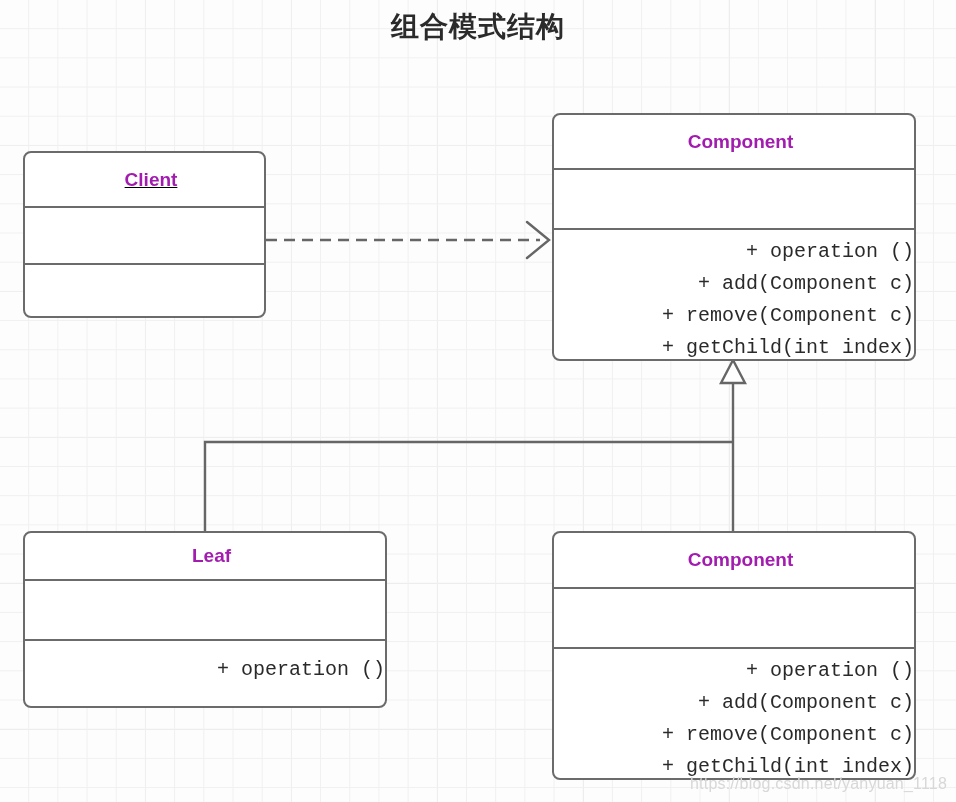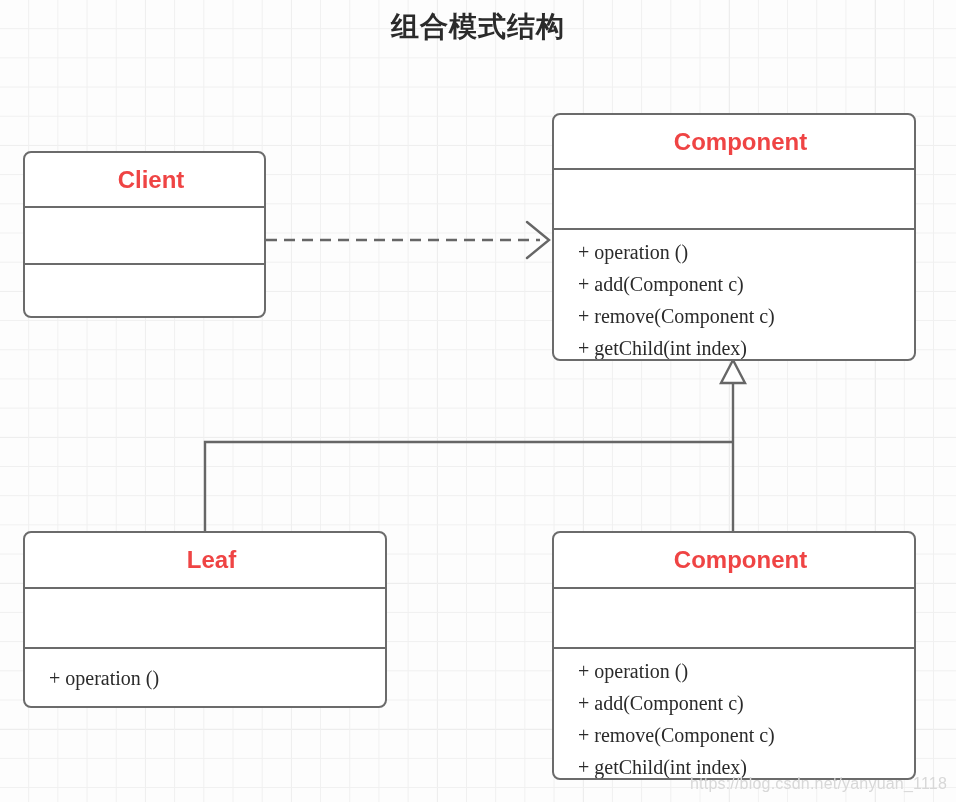--- a/index.html
+++ b/index.html
@@ -55,33 +55,34 @@
     border-bottom: 2px solid #6b6b6b;
     display: flex;
     flex-direction: column;
     justify-content: center;
   }
   .uml-compartment.last {
     border-bottom: none;
   }
   .uml-name {
     text-align: center;
-    font-size: 24px;
+    font-size: 19px;
     font-weight: bold;
-    color: #ef4444;
+    color: #a21caf;
     font-family: "Liberation Sans", sans-serif;
     padding-left: 13px;
   }
   .uml-member {
     font-size: 20px;
     color: #2a2a2a;
     padding-left: 24px;
     line-height: 32px;
     white-space: nowrap;
-    font-family: Liberation Serif, serif;
+    font-family: Liberation Mono, monospace;
+    text-align: right;
   }
 
   
   #connectors {
     position: absolute;
     left: 0;
     top: 0;
     width: 956px;
     height: 802px;
     pointer-events: none;
@@ -117,42 +118,42 @@
       <line x1="733" y1="531" x2="733" y2="382" stroke="#666666" stroke-width="2.4"></line>
       <polygon points="733,360 745,383 721,383" fill="#ffffff" stroke="#666666" stroke-width="2.4" stroke-linejoin="miter"></polygon>
     </g>
 
     <g>
       <polyline points="205,531 205,442 733,442" fill="none" stroke="#666666" stroke-width="2.4" stroke-linejoin="miter" stroke-linecap="butt"></polyline>
     </g>
   </svg>
 
   <div class="uml-box" style="left:23px; top:151px; width:243px; height:167px;">
-    <div class="uml-compartment" style="height:55px;">
+    <div class="uml-compartment" style="height:55px;text-decoration:underline;">
       <div class="uml-name">Client</div>
     </div>
     <div class="uml-compartment" style="height:57px;"></div>
     <div class="uml-compartment last" style="height:51px;"></div>
   </div>
 
   <div class="uml-box" style="left:552px; top:113px; width:364px; height:248px;">
     <div class="uml-compartment" style="height:55px;">
       <div class="uml-name">Component</div>
     </div>
     <div class="uml-compartment" style="height:60px;"></div>
     <div class="uml-compartment last" style="height:129px; justify-content:flex-start; padding-top:6px;">
       <div class="uml-member">+ operation ()</div>
       <div class="uml-member">+ add(Component c)</div>
       <div class="uml-member">+ remove(Component c)</div>
       <div class="uml-member">+ getChild(int index)</div>
     </div>
   </div>
 
   <div class="uml-box" style="left:23px; top:531px; width:364px; height:177px;">
-    <div class="uml-compartment" style="height:56px;">
+    <div class="uml-compartment" style="height:48px;">
       <div class="uml-name">Leaf</div>
     </div>
     <div class="uml-compartment" style="height:60px;"></div>
     <div class="uml-compartment last" style="height:57px; justify-content:center;">
       <div class="uml-member">+ operation ()</div>
     </div>
   </div>
 
   <div class="uml-box" style="left:552px; top:531px; width:364px; height:249px;">
     <div class="uml-compartment" style="height:56px;">

